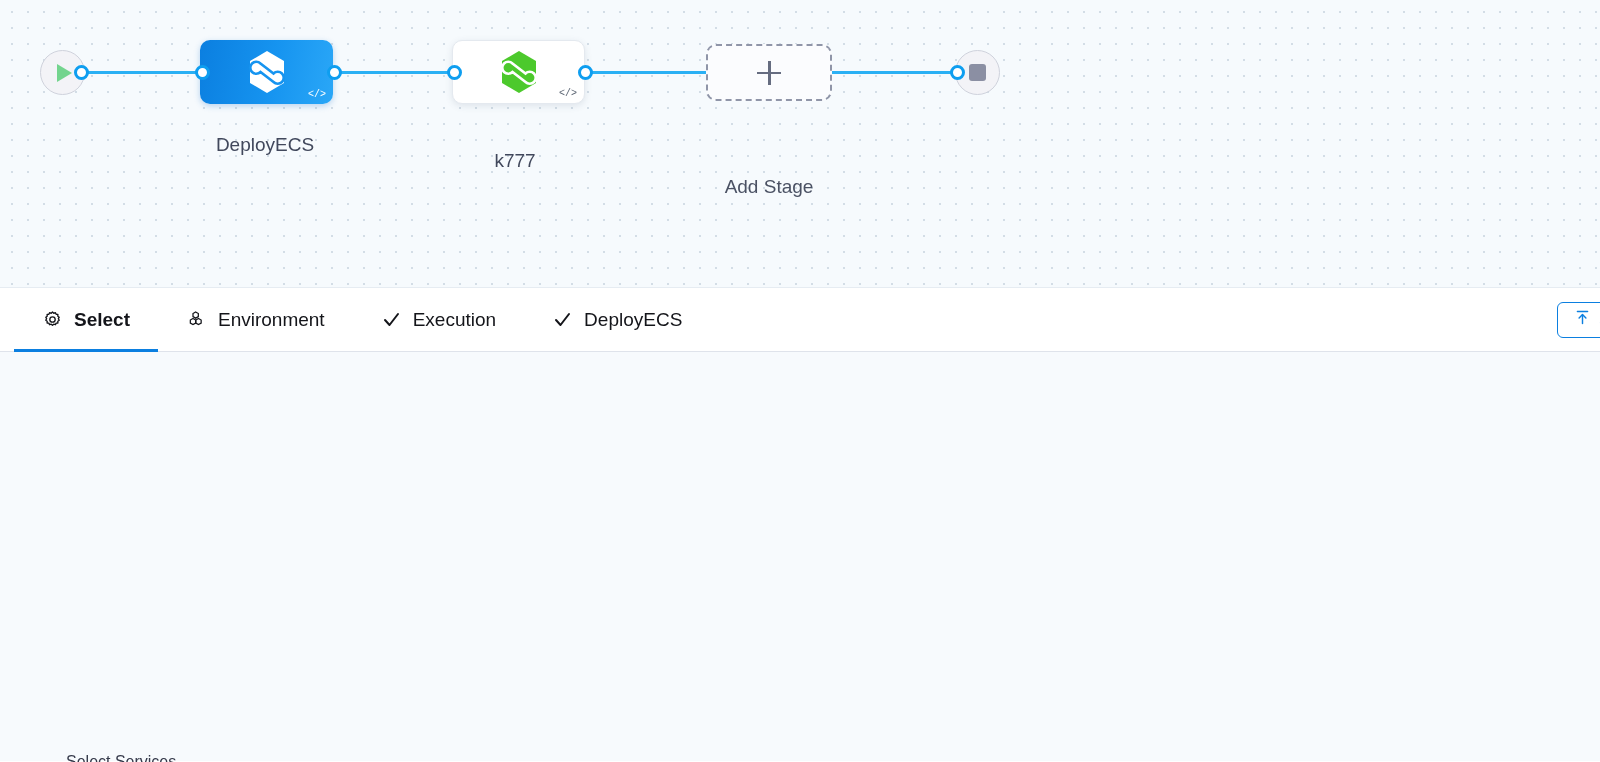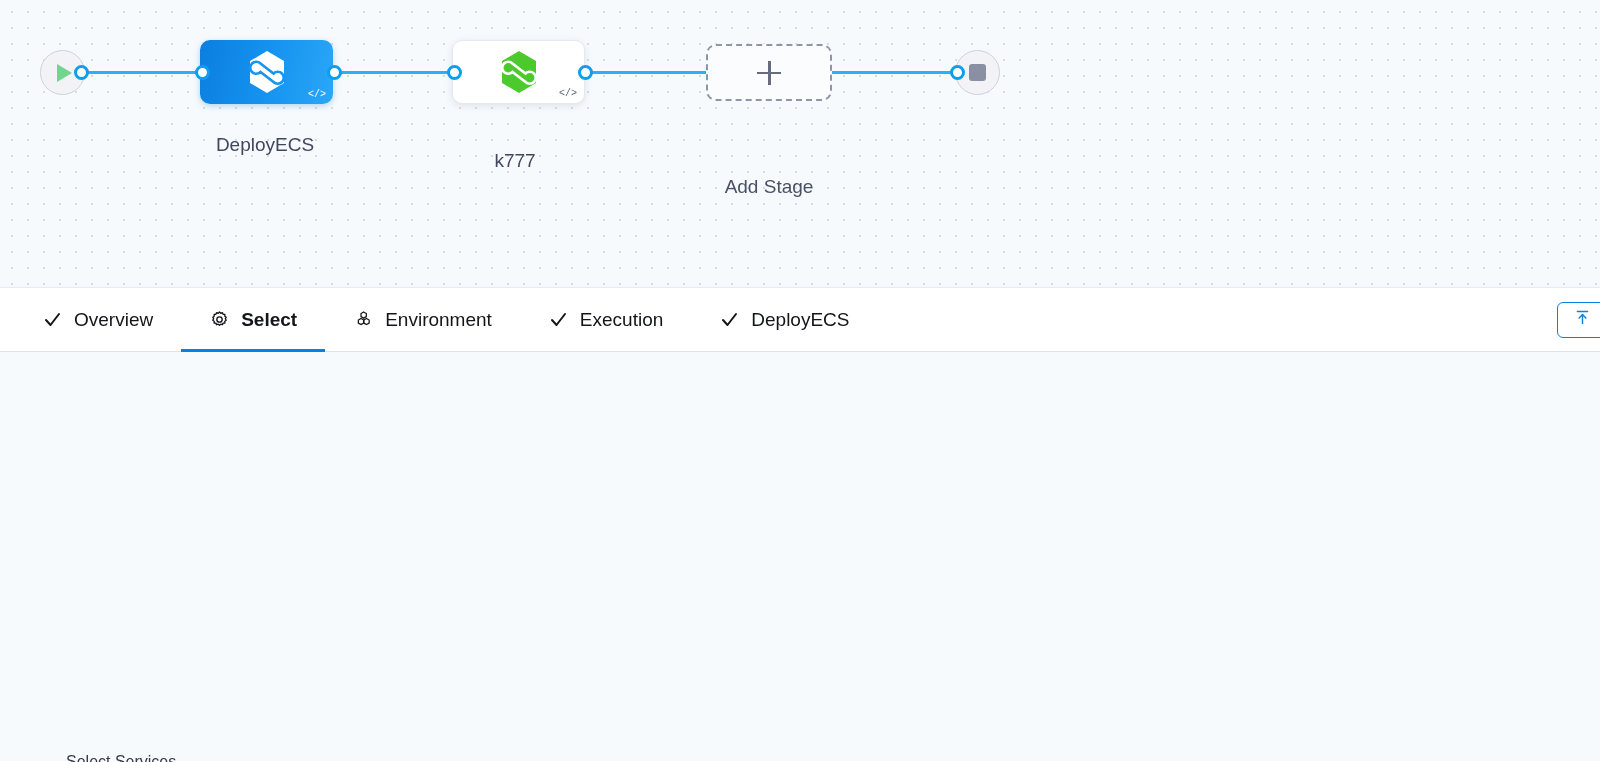--- a/index.html
+++ b/index.html
@@ -170,28 +170,20 @@
   <div class="stage-label lbl-3">Add Stage</div>
 
   <div class="terminal" style="left:955px">
     <span class="stop-sq"></span>
   </div>
   <div class="port" style="left:950px"></div>
 </div>
 
 <div class="tabbar">
 
-  <div class="tab">
-    <span class="tab-icon">
-      <svg width="19" height="19" viewBox="0 0 19 19">
-          <path d="M3 10 L7.5 15 L16 4" fill="none" stroke="#14151a" stroke-width="2" stroke-linecap="round" stroke-linejoin="round"></path>
-        </svg>
-    </span>
-    <span>Overview</span>
-  </div>
 
   <div class="tab active">
     <span class="tab-icon">
       <svg width="19" height="19" viewBox="0 0 24 24">
         <path fill="none" stroke="#14151a" stroke-width="1.7" stroke-linejoin="round" d="M12 2.6 l1.6 1.5 2.1-.7 .9 2 2.2.2 -.1 2.2 1.8 1.3 -1.1 1.9 1.1 1.9 -1.8 1.3 .1 2.2 -2.2.2 -.9 2 -2.1-.7 -1.6 1.5 -1.6-1.5 -2.1.7 -.9-2 -2.2-.2 .1-2.2 -1.8-1.3 1.1-1.9 -1.1-1.9 1.8-1.3 -.1-2.2 2.2-.2 .9-2 2.1.7 Z"></path>
         <circle cx="12" cy="12" r="3.4" fill="none" stroke="#14151a" stroke-width="1.7"></circle>
       </svg>
     </span>
     <span>Select</span>
   </div>

